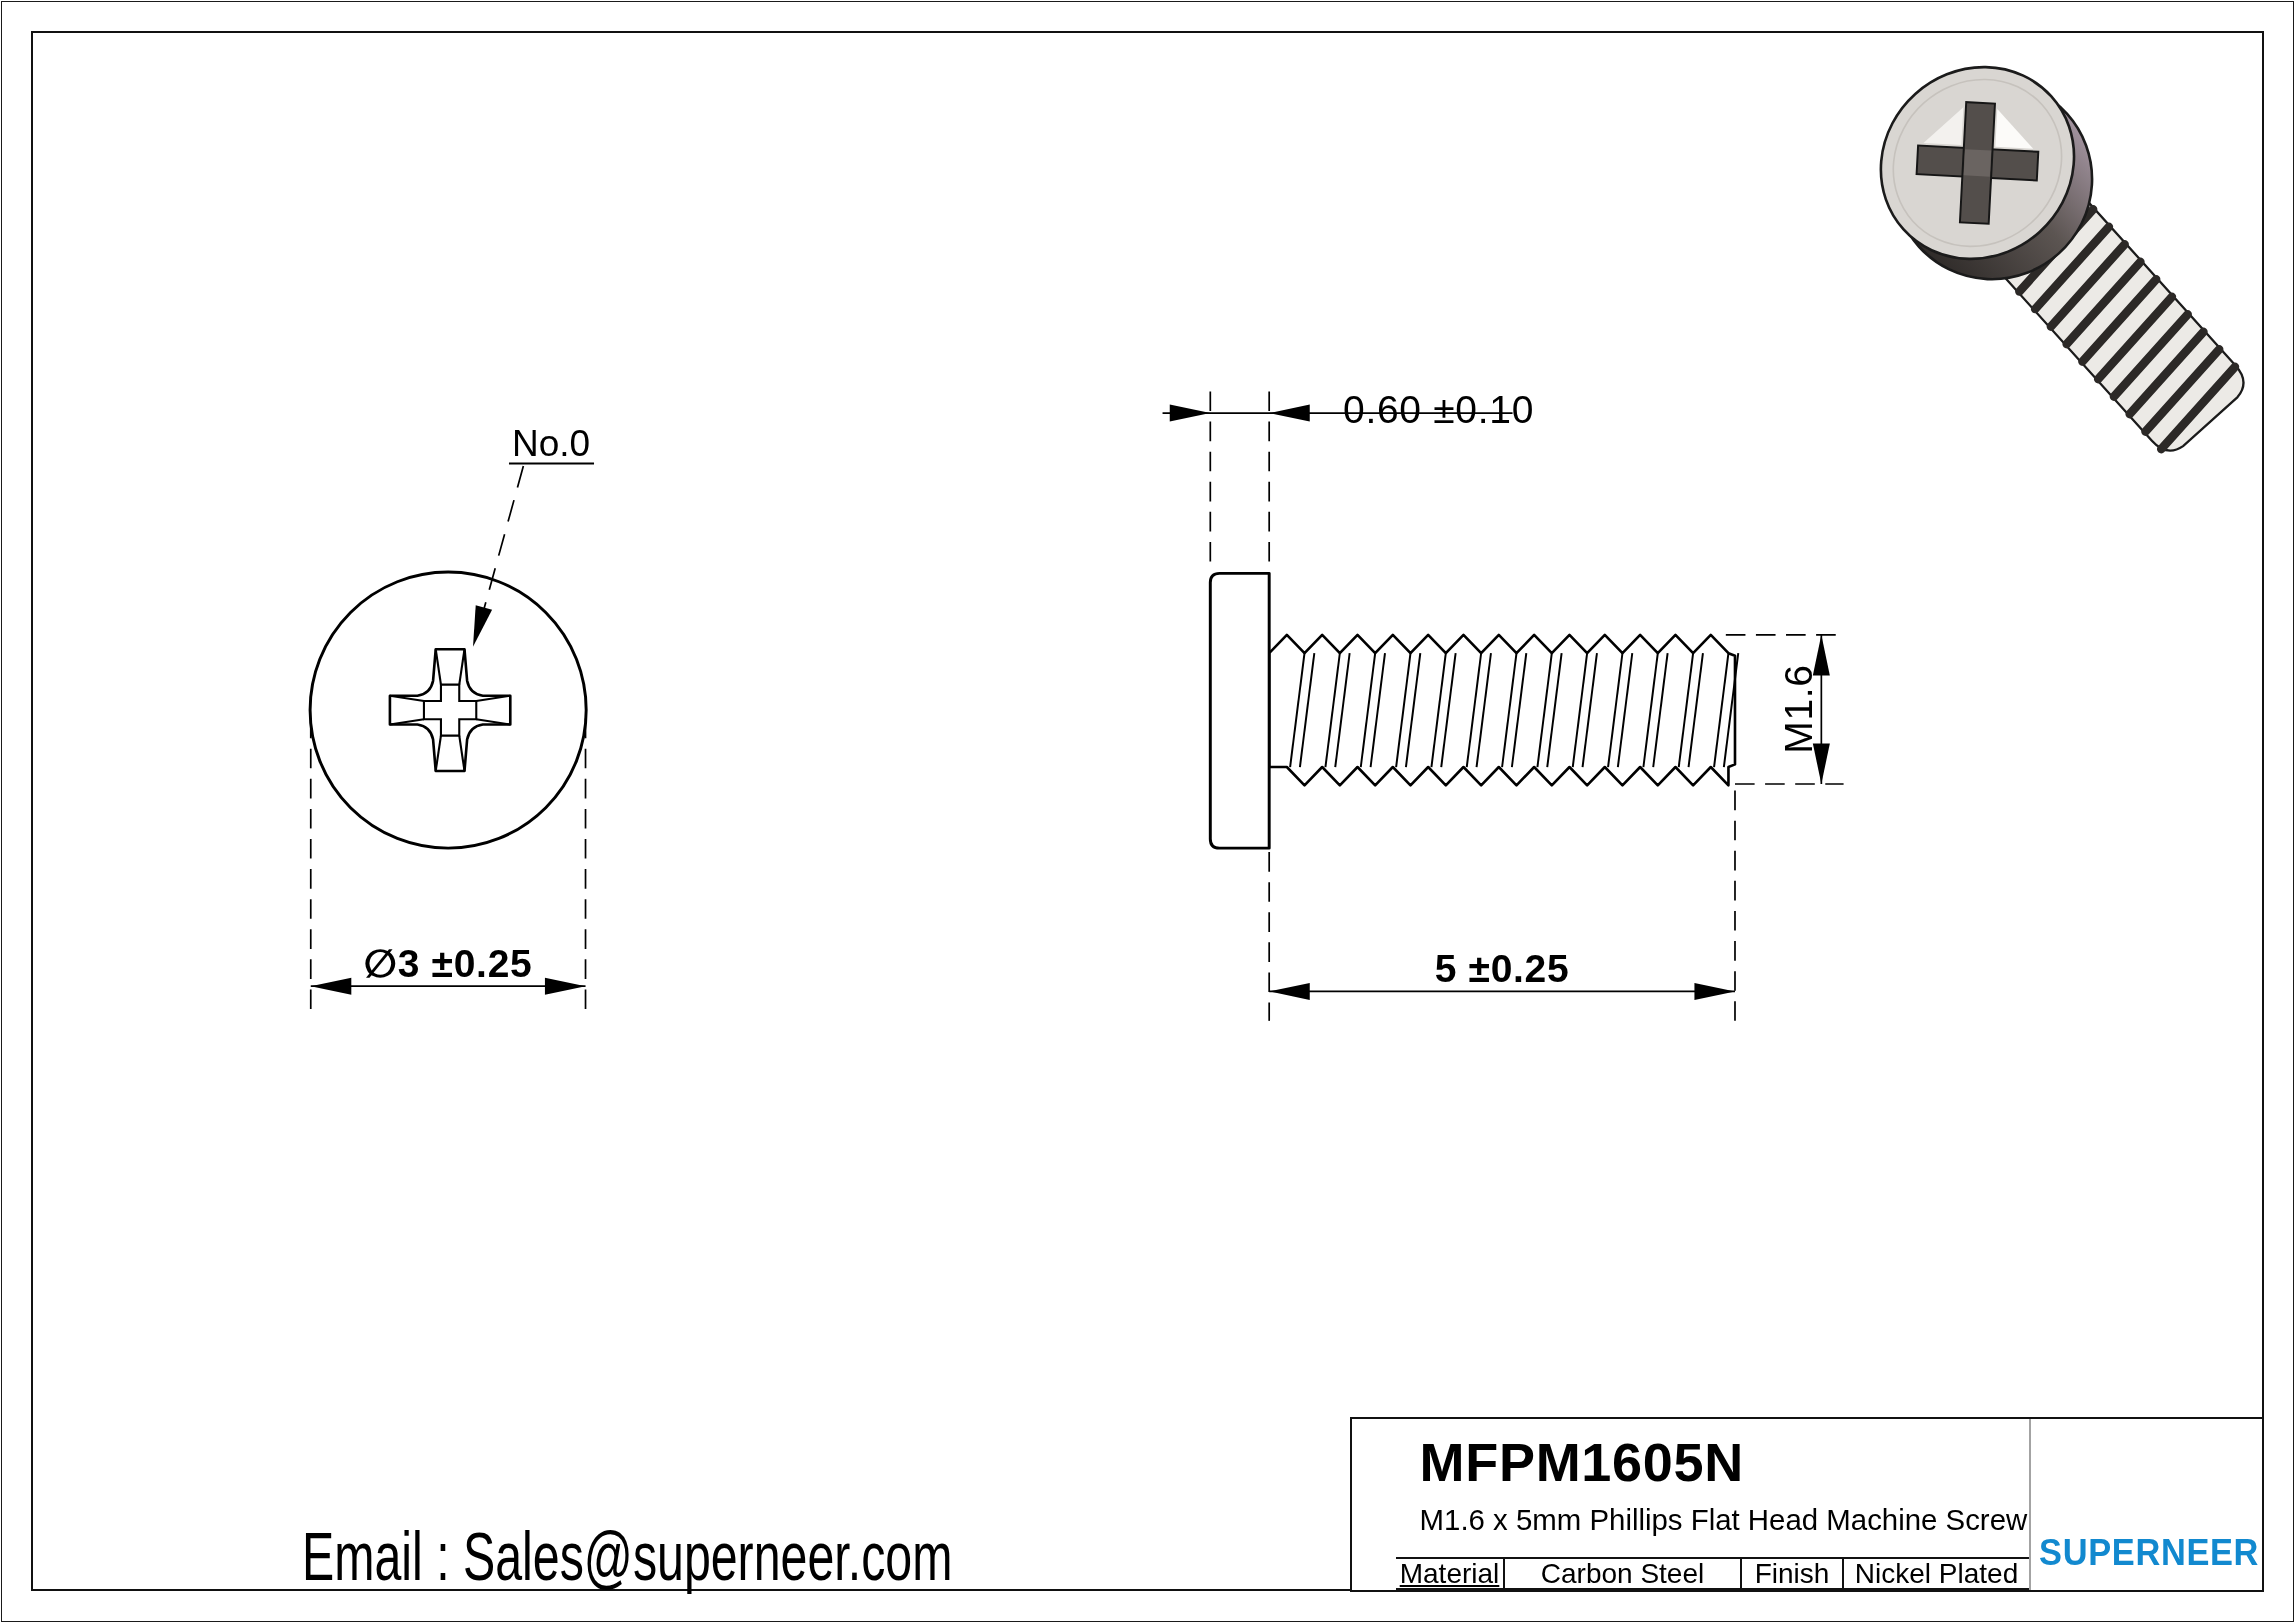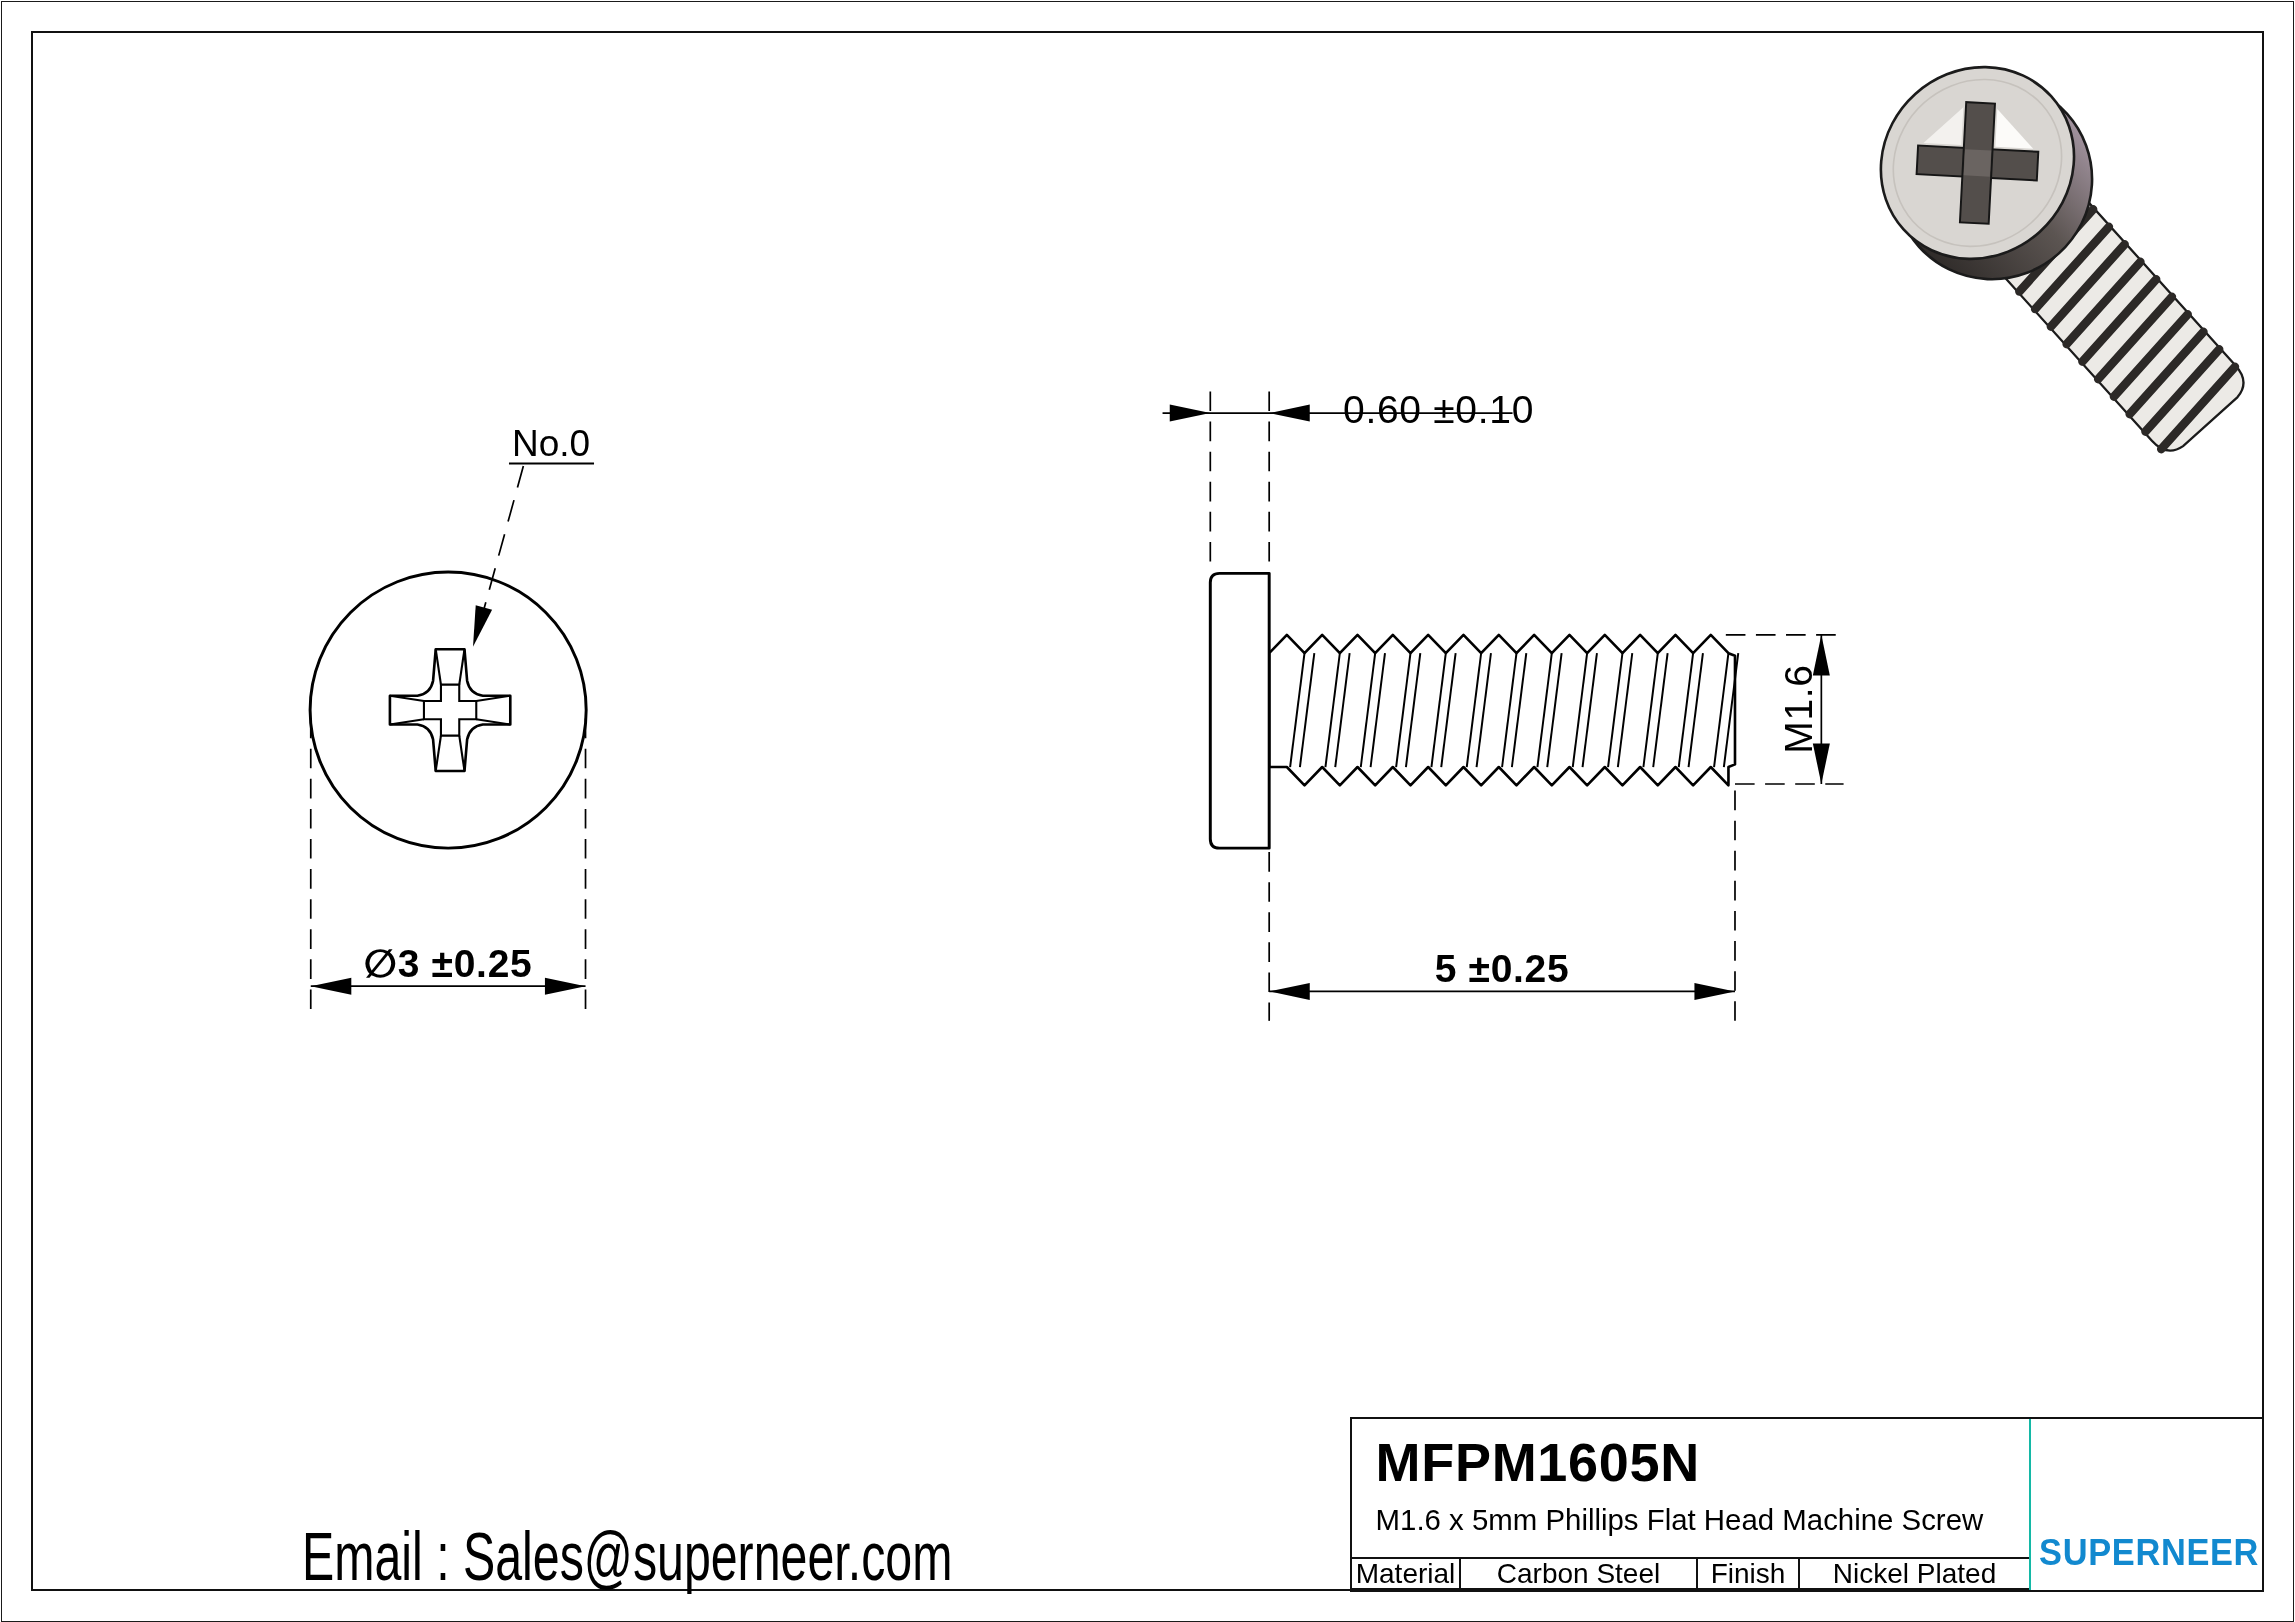--- a/index.html
+++ b/index.html
@@ -8,29 +8,29 @@
   .frame{position:absolute;left:31px;top:31px;width:2233px;height:1560px;border:2px solid #111;box-sizing:border-box;}
   #drawing{position:absolute;left:0;top:0;}
   .lbl{position:absolute;white-space:nowrap;line-height:1;}
   .dim{font-size:39px;letter-spacing:0.7px;font-family:"Liberation Sans","DejaVu Sans",sans-serif;}
   .center-x{transform:translateX(-50%);font-weight:bold;}
   .no0{font-size:37px;}
   .m16{transform:translate(-50%,-50%) rotate(-90deg);}
   .email{font-size:69px;transform:scaleX(0.70);transform-origin:left top;letter-spacing:0px;}
   
   .tblock{position:absolute;left:1350px;top:1417px;width:914px;height:175px;border:2px solid #111;box-sizing:border-box;display:flex;background:#fff;}
-  .tb-left{width:679px;border-right:2px solid #14b8a6;box-sizing:border-box;display:flex;flex-direction:column;}
+  .tb-left{width:679px;border-right:2px solid #a3a3a3;box-sizing:border-box;display:flex;flex-direction:column;padding-left:44px;}
   .tb-desc{flex:1;border-bottom:2px solid #111;box-sizing:border-box;padding-left:23.6px;overflow:hidden;}
   .tb-part{font-size:54px;font-weight:bold;margin-top:11.8px;letter-spacing:0.7px;}
   .tb-d1{font-size:29.4px;margin-top:10.5px;}
   .tb-row{height:31px;display:flex;box-sizing:border-box;}
   .tb-row.first{border-bottom:2px solid #111;}
   .tb-cell{display:flex;align-items:center;justify-content:center;font-size:28px;box-sizing:border-box;height:100%;}
   .bR{border-right:2px solid #111;}
-  .w1{width:109px;} .w2{width:237px;} .w3{width:102px;} .w4{flex:1;}
+  .w1{width:109px;text-decoration:underline;} .w2{width:237px;} .w3{width:102px;} .w4{flex:1;}
   .tb-logo{flex:1;position:relative;}
   .brand{position:absolute;bottom:15.7px;left:0;width:100%;text-align:center;font-size:37px;font-weight:bold;letter-spacing:0.7px;transform:scaleX(0.93);}
   .link{cursor:pointer;}
 </style>
 </head>
 <body>
 
 <div class="outer-border"></div>
 <div class="frame"></div>
 

